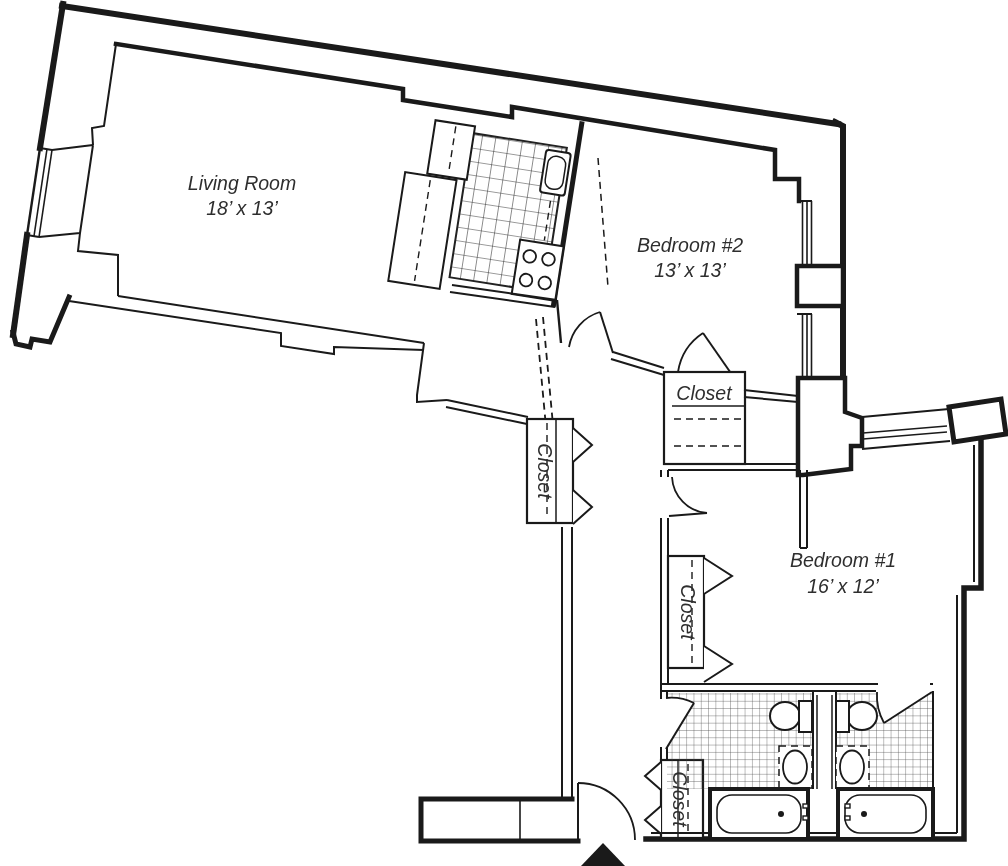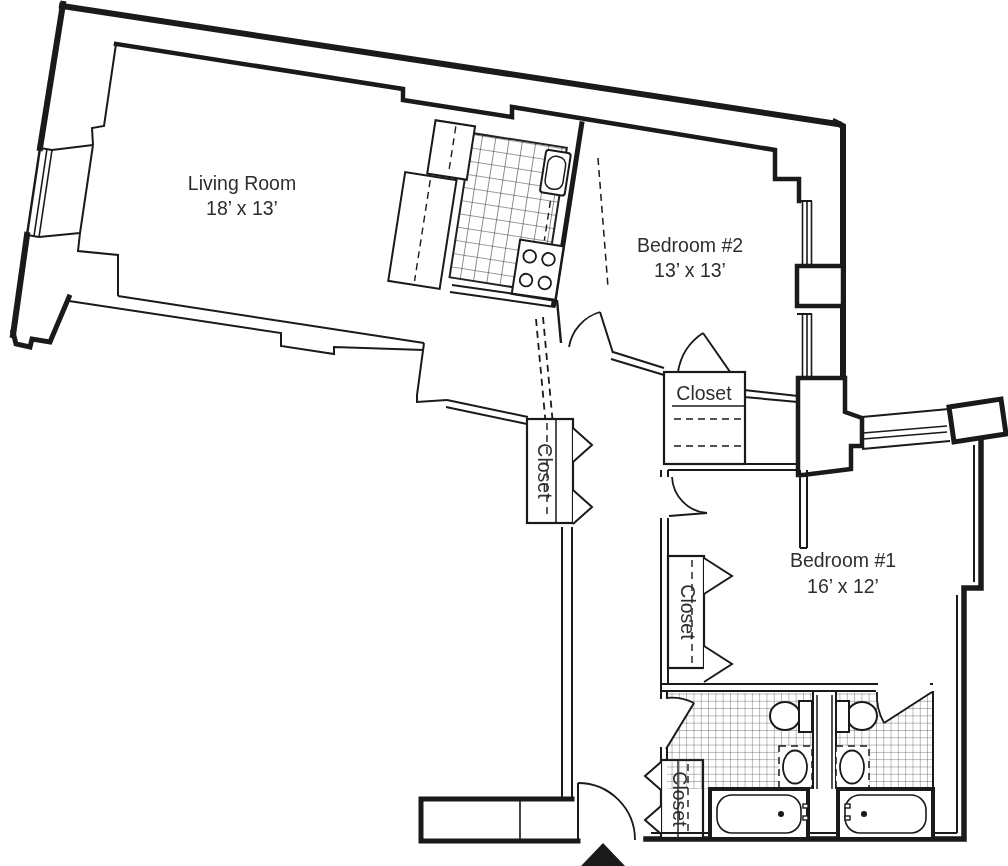--- a/index.html
+++ b/index.html
@@ -1,17 +1,17 @@
 <!DOCTYPE html>
 <html><head>
 <meta charset="utf-8">
 <style>
   html,body{margin:0;padding:0;background:#fff;}
   .canvas{position:relative;width:1008px;height:866px;background:#fff;overflow:hidden;
-          font-family:"Liberation Sans", sans-serif;}
+          font-family:"Liberation Sans", sans-serif;font-style:italic;}
   svg{display:block}
   .w6{stroke:#1a1a1a;stroke-width:6;fill:none;stroke-linecap:square}
   .w55{stroke:#1a1a1a;stroke-width:5.5;fill:none;stroke-linecap:square}
   .w5{stroke:#1a1a1a;stroke-width:5;fill:none;stroke-linecap:square}
   .w45{stroke:#1a1a1a;stroke-width:4.5;fill:none;stroke-linecap:square}
   .w4{stroke:#1a1a1a;stroke-width:4;fill:none}
   .w24{stroke:#1a1a1a;stroke-width:2.4;fill:none}
   .w22{stroke:#1a1a1a;stroke-width:2.2;fill:none}
   .w2{stroke:#1a1a1a;stroke-width:2;fill:none}
   .w18{stroke:#1a1a1a;stroke-width:1.8;fill:none}

